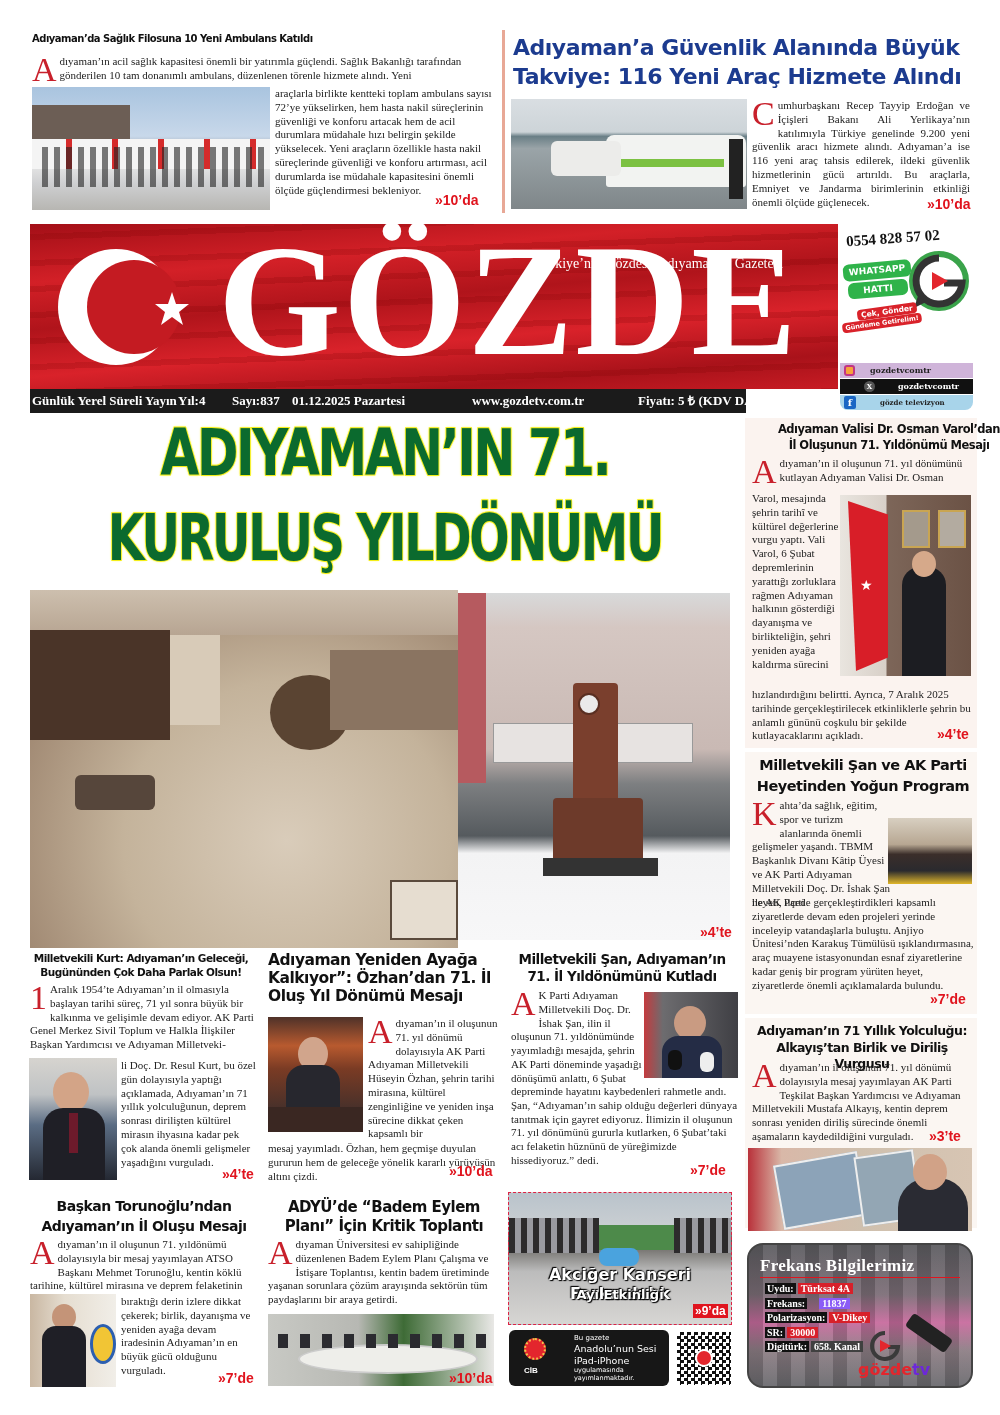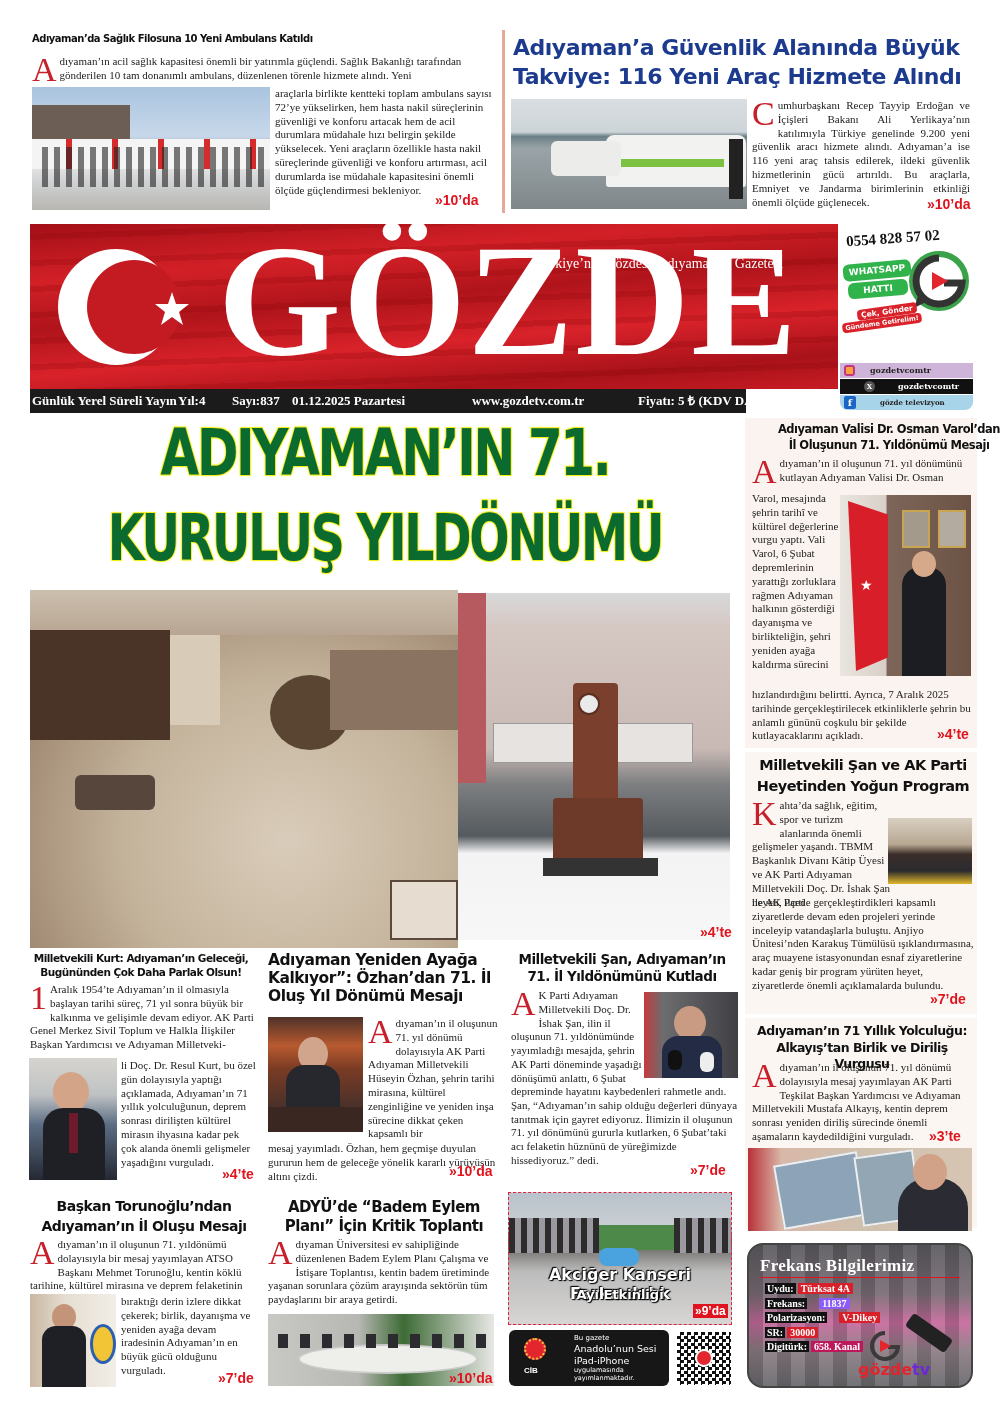--- a/index.html
+++ b/index.html
@@ -166,23 +166,23 @@
 
 <aside>
   <div class="abs" style="left:747px;top:1243px;width:226px;height:145px;border-radius:16px;background:linear-gradient(180deg,#5e5e62 0%,#7d6f78 35%,#c86c9e 55%,#8e7f86 75%,#6c6c70 100%);border:2px solid #444;overflow:hidden">
     <div class="abs" style="inset:0;background:repeating-linear-gradient(90deg,rgba(0,0,0,.15) 0 14px,rgba(255,255,255,.05) 14px 28px)"></div>
   </div>
   <div class="abs" style="left:760px;top:1256px;font-family:'Liberation Serif',serif;font-weight:bold;font-size:17px;color:#fff;letter-spacing:.3px">Frekans Bilgilerimiz</div>
   <div class="abs" style="left:760px;top:1277px;width:200px;height:1px;background:#e0141e"></div>
   <div class="abs" style="left:765px;top:1282px;font-family:'Liberation Serif',serif;font-weight:bold;font-size:10px;line-height:14.5px;">
     <div><span style="background:#111;color:#fff;padding:0 2px">Uydu:</span><span style="background:#d8202a;color:#fff;padding:0 3px;margin-left:2px">Türksat 4A</span></div>
     <div><span style="background:#111;color:#fff;padding:0 2px">Frekans:</span><span style="background:#8b5cf6;color:#fff;padding:0 3px;margin-left:12px">11837</span></div>
-    <div><span style="background:#111;color:#fff;padding:0 2px">Polarizasyon:</span><span style="background:#d8202a;color:#fff;padding:0 3px;margin-left:12px">V-Dikey</span></div>
+    <div><span style="background:#111;color:#fff;padding:0 2px">Polarizasyon:</span><span style="background:#d8202a;color:#fff;padding:0 3px;margin-left:2px">V-Dikey</span></div>
     <div><span style="background:#111;color:#fff;padding:0 2px">SR:</span><span style="background:#d8202a;color:#fff;padding:0 3px;margin-left:2px">30000</span></div>
-    <div><span style="background:#111;color:#fff;padding:0 2px">Digitürk:</span><span style="background:#be185d;color:#fff;padding:0 3px;margin-left:2px">658. Kanal</span></div>
+    <div><span style="background:#111;color:#fff;padding:0 2px">Digitürk:</span><span style="background:#404040;color:#fff;padding:0 3px;margin-left:2px">658. Kanal</span></div>
   </div>
   <svg class="abs" style="left:868px;top:1330px" width="34" height="32" viewBox="0 0 34 32">
     <path d="M17 3 A13 13 0 1 0 30 17 L20 17" fill="none" stroke="#3a3a3a" stroke-width="4"></path>
     <polygon points="12,10 23,16 12,22" fill="#e3262d"></polygon>
   </svg>
   <div class="abs" style="left:858px;top:1360px;font-family:'DejaVu Sans',sans-serif;font-weight:bold;font-size:16px;">
     <span style="color:#e3262d">gözde</span><span style="color:#6d28d9">tv</span>
   </div>
   <div class="abs" style="left:905px;top:1325px;width:48px;height:16px;background:#222;border-radius:4px;transform:rotate(35deg)"></div>
 </aside>

